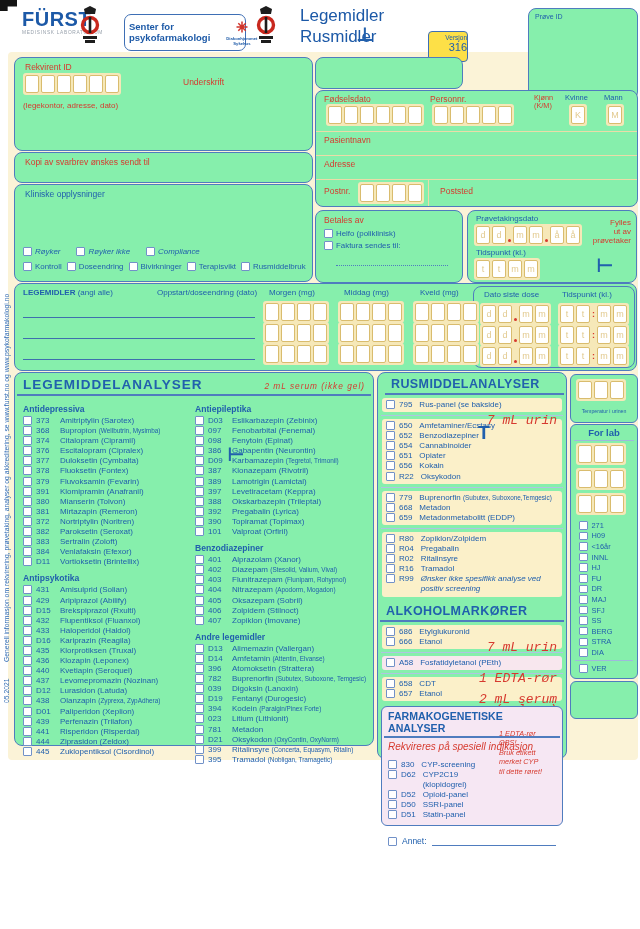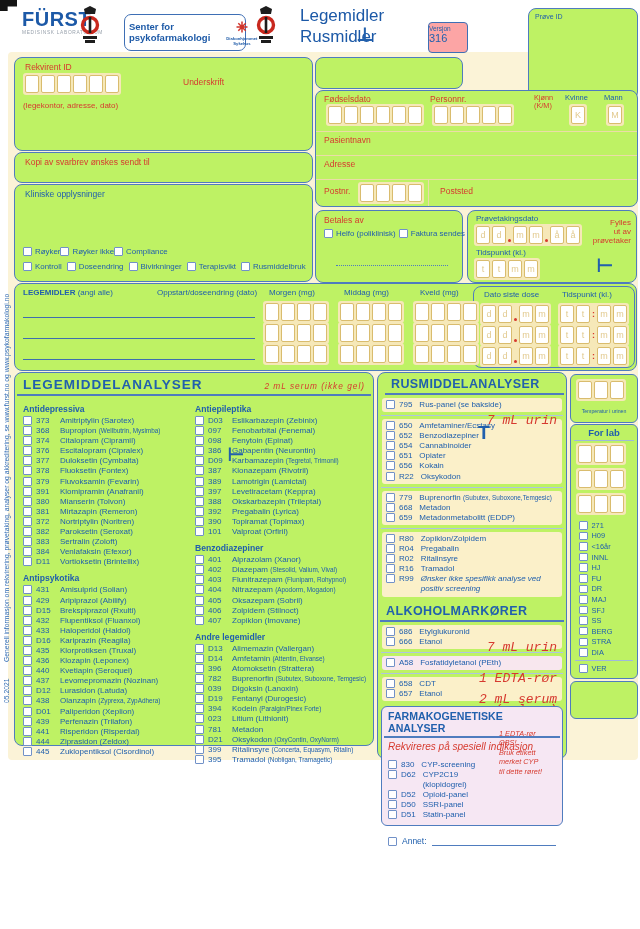--- a/index.html
+++ b/index.html
@@ -2,34 +2,34 @@
 <html><head>
 <meta charset="utf-8">
 <style>
   html,body{margin:0;padding:0;background:#fff;}
   #page{position:relative;width:640px;height:929px;background:#fff;overflow:hidden;
         font-family:"Liberation Sans","DejaVu Sans",sans-serif;color:#2160AD;}
   .abs{position:absolute;}
   #cream{left:8px;top:52px;width:630px;height:708px;background:#FBF3D7;border-radius:4px;}
   #corner{left:0;top:0;width:17px;height:11px;background:#141414;
           clip-path:polygon(0 0,100% 0,100% 60%,45% 60%,45% 100%,0 100%);}
-  .box{position:absolute;background:#bef264;border:1.5px solid #4F7CBE;border-radius:8px;}
+  .box{position:absolute;background:#86efac;border:1.5px solid #4F7CBE;border-radius:8px;}
   .red{color:#D63A2F;}
   .blue{color:#2160AD;}
   .lab{font-size:8.5px;}
   
   #logoname{font-size:20px;font-weight:bold;color:#1C59A7;letter-spacing:.5px;line-height:20px;}
   #logosub{font-size:4.8px;color:#98A1AC;letter-spacing:.7px;margin-top:1px;}
   #senterbox{left:124px;top:14px;width:112px;height:35px;border:1.8px solid #3E6FB5;border-radius:7px;
              background:#fff;display:flex;align-items:center;padding:0 4px;gap:16px;}
   #sentertxt{font-size:9.5px;font-weight:bold;color:#1C59A7;line-height:10.5px;}
   #partner{font-size:4.2px;color:#1C59A7;font-weight:bold;text-align:center;white-space:pre-line;line-height:4.6px;}
   #title{left:300px;top:5px;font-size:17px;color:#1C59A7;line-height:21px;}
-  #verbox{left:428px;top:22px;width:38px;height:29px;border:1.5px solid #3E6FB5;border-radius:4px;
-          background:#fca5a5;text-align:left;}
+  #verbox{left:428px;top:31px;width:38px;height:29px;border:1.5px solid #3E6FB5;border-radius:4px;
+          background:#fde047;text-align:right;}
   #verbox .vl{font-size:6.5px;margin-top:2px;}
   #verbox .vv{font-size:11px;line-height:12px;}
   #proveid{left:528px;top:8px;width:108px;height:90px;}
   #proveid .lbl{font-size:7px;margin:4px 0 0 6px;}
   .mark{position:absolute;color:#2160AD;font-weight:bold;font-size:19px;line-height:19px;}
   
   .cellgroup{position:absolute;display:inline-flex;align-items:center;gap:2px;background:#F6E8B8;
              padding:2px;border-radius:3px;}
   .cell{width:12px;height:16px;background:#fff;border:1px solid #D9BC6E;border-radius:2px;color:#E2CA8F;
         font-size:9px;display:inline-flex;align-items:center;justify-content:center;}
@@ -131,21 +131,21 @@
     <div class="abs red lab" style="left:168px;top:19px;">Underskrift</div>
     <div class="abs red" style="left:8px;top:43px;font-size:8px;">(legekontor, adresse, dato)</div>
   </div>
 
   <div class="box" style="left:14px;top:152px;width:297px;height:29px;">
     <div class="abs red lab" style="left:10px;top:4px;">Kopi av svarbrev ønskes sendt til</div>
   </div>
 
   <div class="box" style="left:14px;top:184px;width:297px;height:96px;">
     <div class="abs blue lab" style="left:10px;top:4px;">Kliniske opplysninger</div>
-    <div class="abs" style="left:8px;top:62px;display:flex;gap:0;">
+    <div class="abs" style="left:8px;top:62px;display:flex;gap:16px;font-style:italic;">
         <span class="ckitem">
           <span class="cb"></span>
           <span class="cklbl">Røyker</span>
         </span>
         <span class="ckitem">
           <span class="cb"></span>
           <span class="cklbl">Røyker ikke</span>
         </span>
         <span class="ckitem">
           <span class="cb"></span>
@@ -217,21 +217,21 @@
         <span class="cell"></span>
         <span class="cell"></span>
         <span class="cell"></span>
       </div>
     <div class="abs" style="left:112px;top:88px;height:27px;border-left:1px solid #EBDCA8;"></div>
     <div class="abs red lab" style="left:124px;top:95px;">Poststed</div>
   </div>
 
   <div class="box" style="left:315px;top:210px;width:146px;height:71px;">
     <div class="abs red lab" style="left:8px;top:4px;">Betales av</div>
-    <div class="abs" style="left:8px;top:18px;display:flex;gap:3px;">
+    <div class="abs" style="left:8px;top:18px;display:flex;flex-direction:column;gap:3px;">
         <span class="ckitem">
           <span class="cb"></span>
           <span class="cklbl">Helfo (poliklinisk)</span>
         </span>
         <span class="ckitem">
           <span class="cb"></span>
           <span class="cklbl">Faktura sendes til:</span>
         </span>
       </div>
     <div class="abs" style="left:20px;top:54px;width:112px;border-bottom:1px dotted #4F7CBE;"></div>

